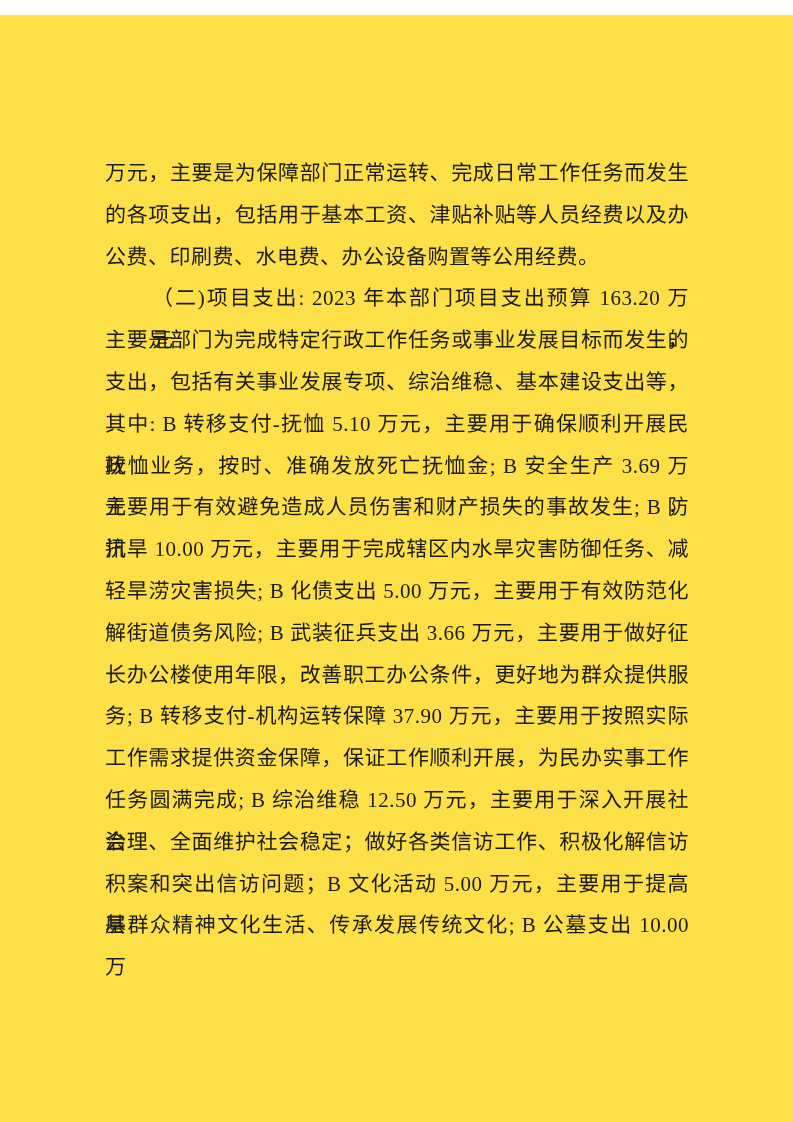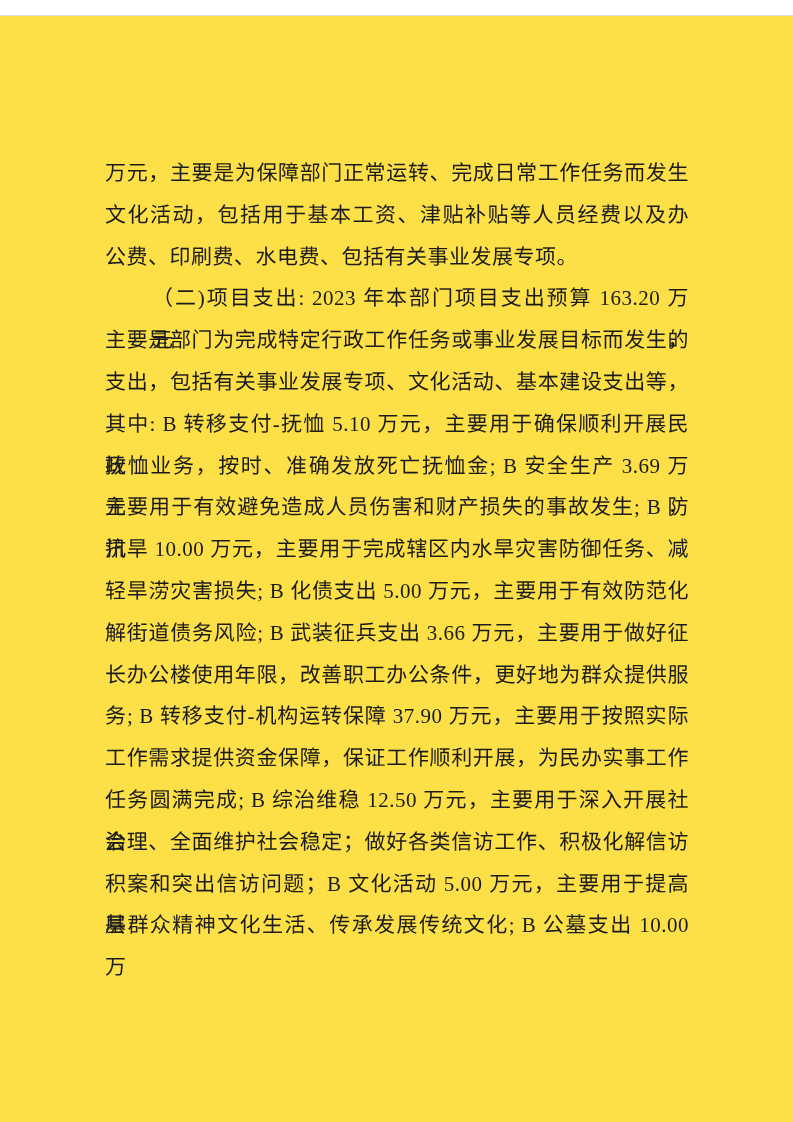--- a/index.html
+++ b/index.html
@@ -43,25 +43,25 @@
   .seg--bold {
     font-weight: 400;
   }
 </style>
 </head>
 <body>
 
 <div class="page">
   <div class="body-text">
       <div class="line"><span class="seg">万元，主要是为保障部门正常运转、完成日常工作任务而发生</span></div>
-      <div class="line"><span class="seg">文化活动，包括用于基本工资、津贴补贴等人员经费以及办</span></div>
-      <div class="line line--end"><span class="seg">公费、印刷费、水电费、包括有关事业发展专项。</span></div>
+      <div class="line"><span class="seg">的各项支出，包括用于基本工资、津贴补贴等人员经费以及办</span></div>
+      <div class="line line--end"><span class="seg">公费、印刷费、水电费、办公设备购置等公用经费。</span></div>
       <div class="line line--indent"><span class="seg seg--bold">（二)项目支出:</span><span class="seg"> 2023 年本部门项目支出预算 163.20 万元，</span></div>
       <div class="line"><span class="seg">主要是部门为完成特定行政工作任务或事业发展目标而发生的</span></div>
-      <div class="line"><span class="seg">支出，包括有关事业发展专项、文化活动、基本建设支出等，</span></div>
+      <div class="line"><span class="seg">支出，包括有关事业发展专项、综治维稳、基本建设支出等，</span></div>
       <div class="line"><span class="seg">其中: B 转移支付-抚恤 5.10 万元，主要用于确保顺利开展民政</span></div>
       <div class="line"><span class="seg">抚恤业务，按时、准确发放死亡抚恤金; B 安全生产 3.69 万元，</span></div>
       <div class="line"><span class="seg">主要用于有效避免造成人员伤害和财产损失的事故发生; B 防汛</span></div>
       <div class="line"><span class="seg">抗旱 10.00 万元，主要用于完成辖区内水旱灾害防御任务、减</span></div>
       <div class="line"><span class="seg">轻旱涝灾害损失; B 化债支出 5.00 万元，主要用于有效防范化</span></div>
       <div class="line"><span class="seg">解街道债务风险; B 武装征兵支出 3.66 万元，主要用于做好征</span></div>
       <div class="line"><span class="seg">长办公楼使用年限，改善职工办公条件，更好地为群众提供服</span></div>
       <div class="line"><span class="seg">务; B 转移支付-机构运转保障 37.90 万元，主要用于按照实际</span></div>
       <div class="line"><span class="seg">工作需求提供资金保障，保证工作顺利开展，为民办实事工作</span></div>
       <div class="line"><span class="seg">任务圆满完成; B 综治维稳 12.50 万元，主要用于深入开展社会</span></div>

